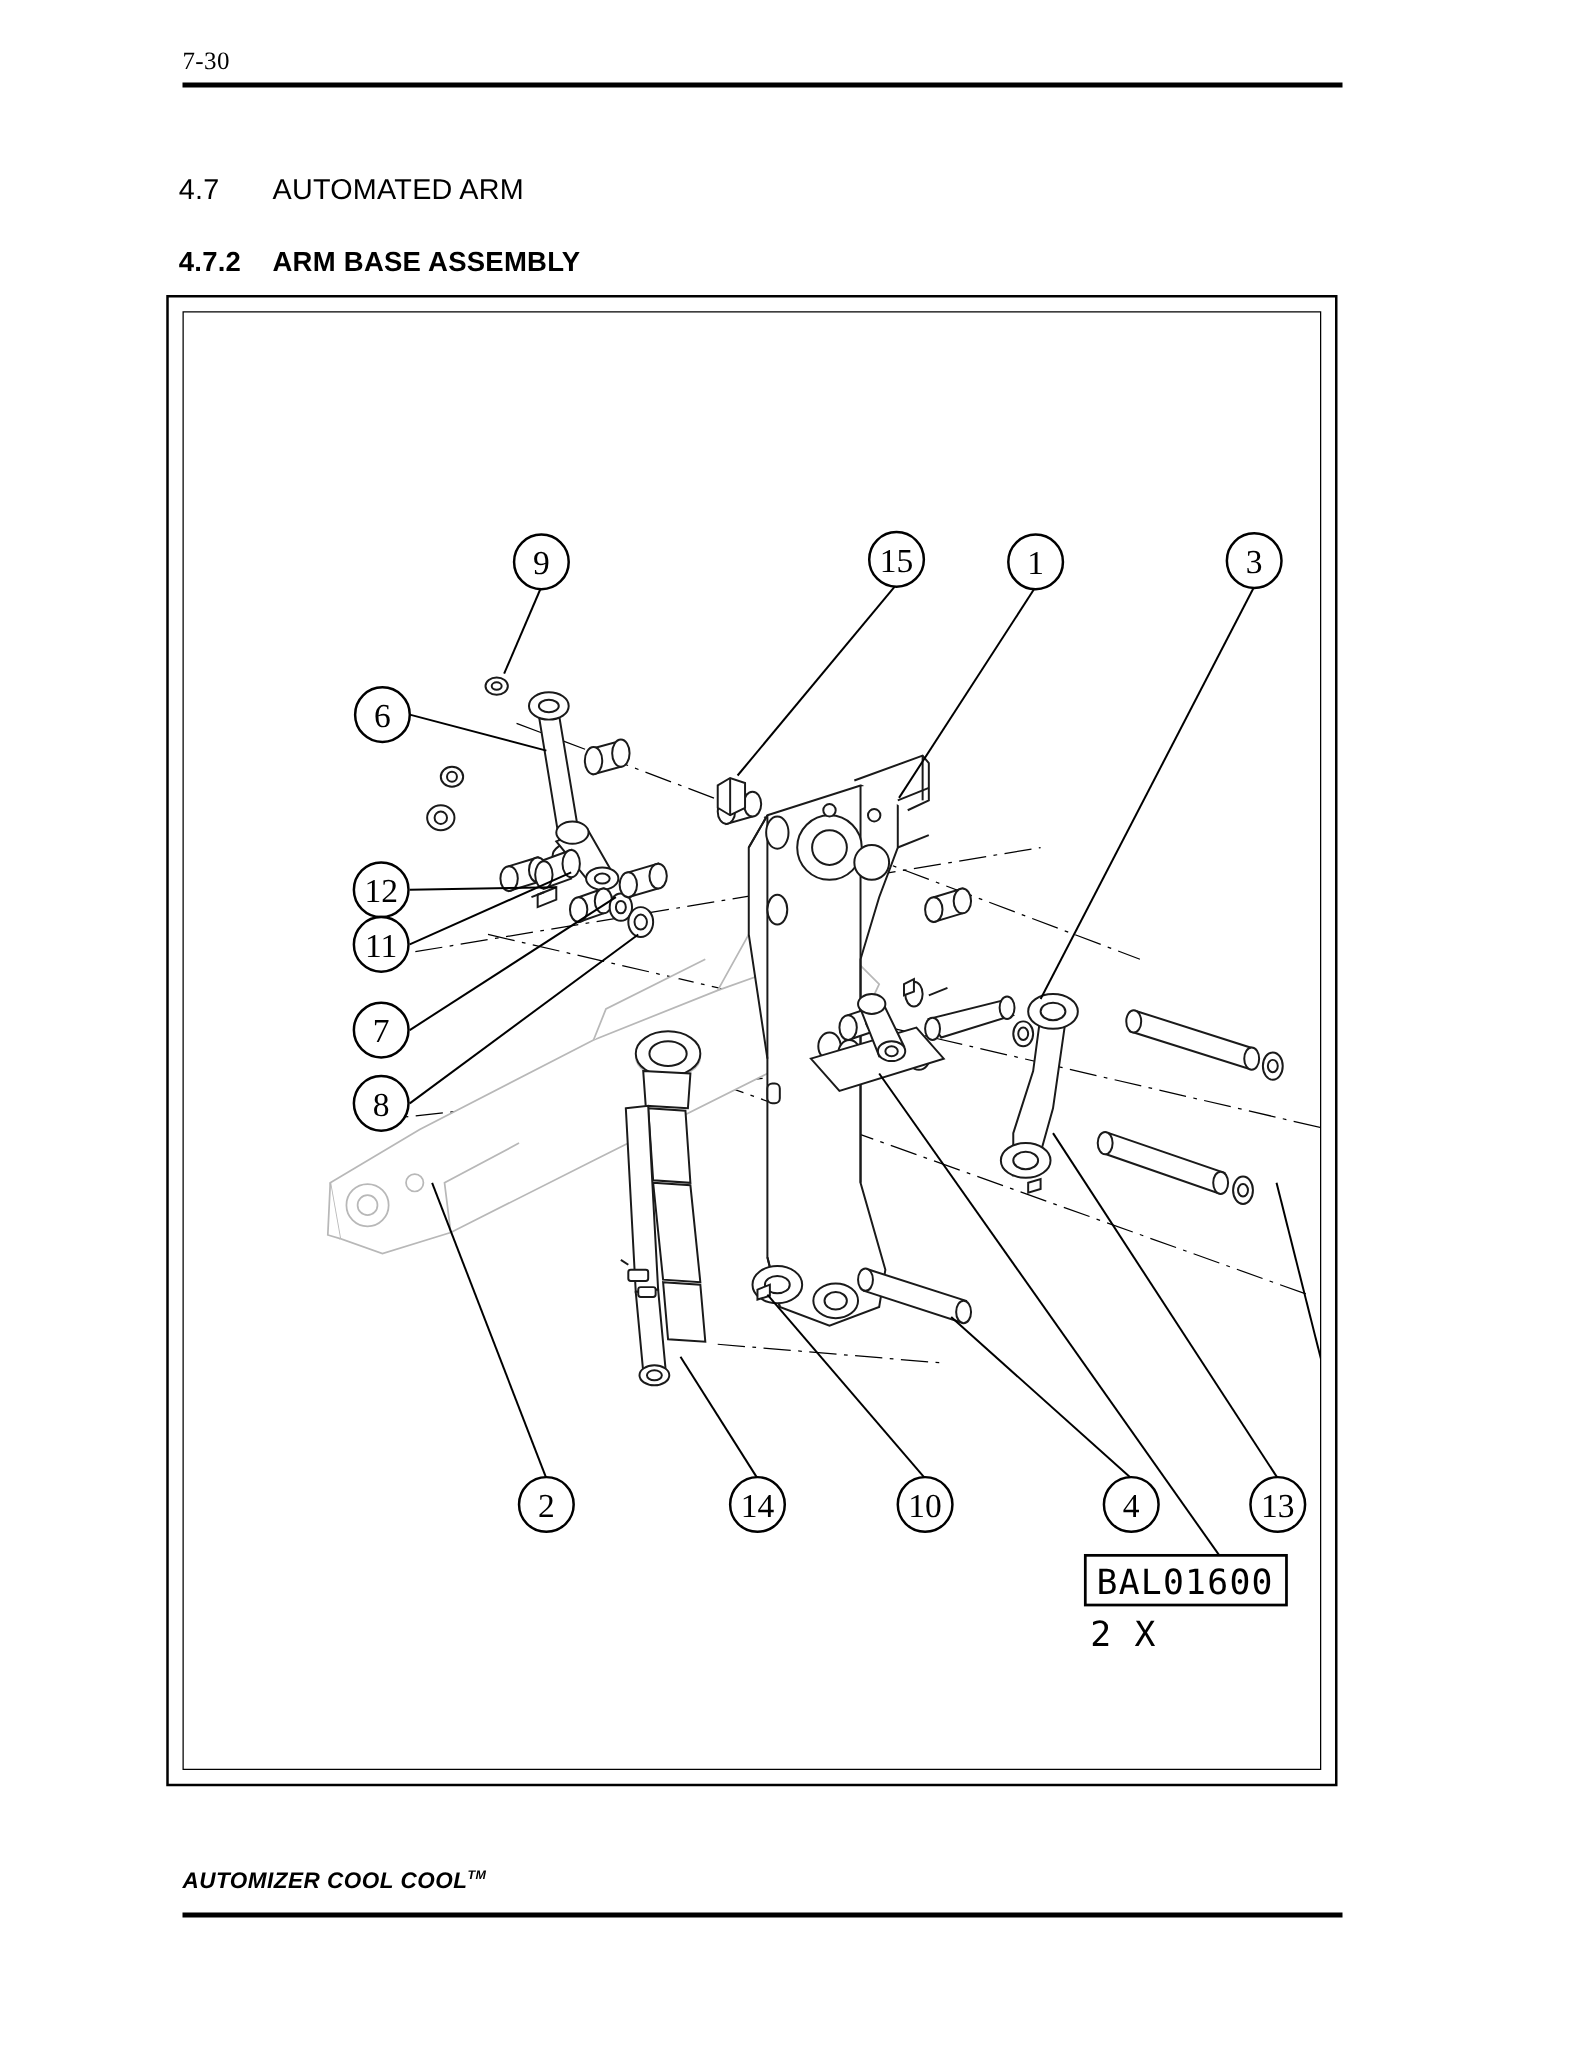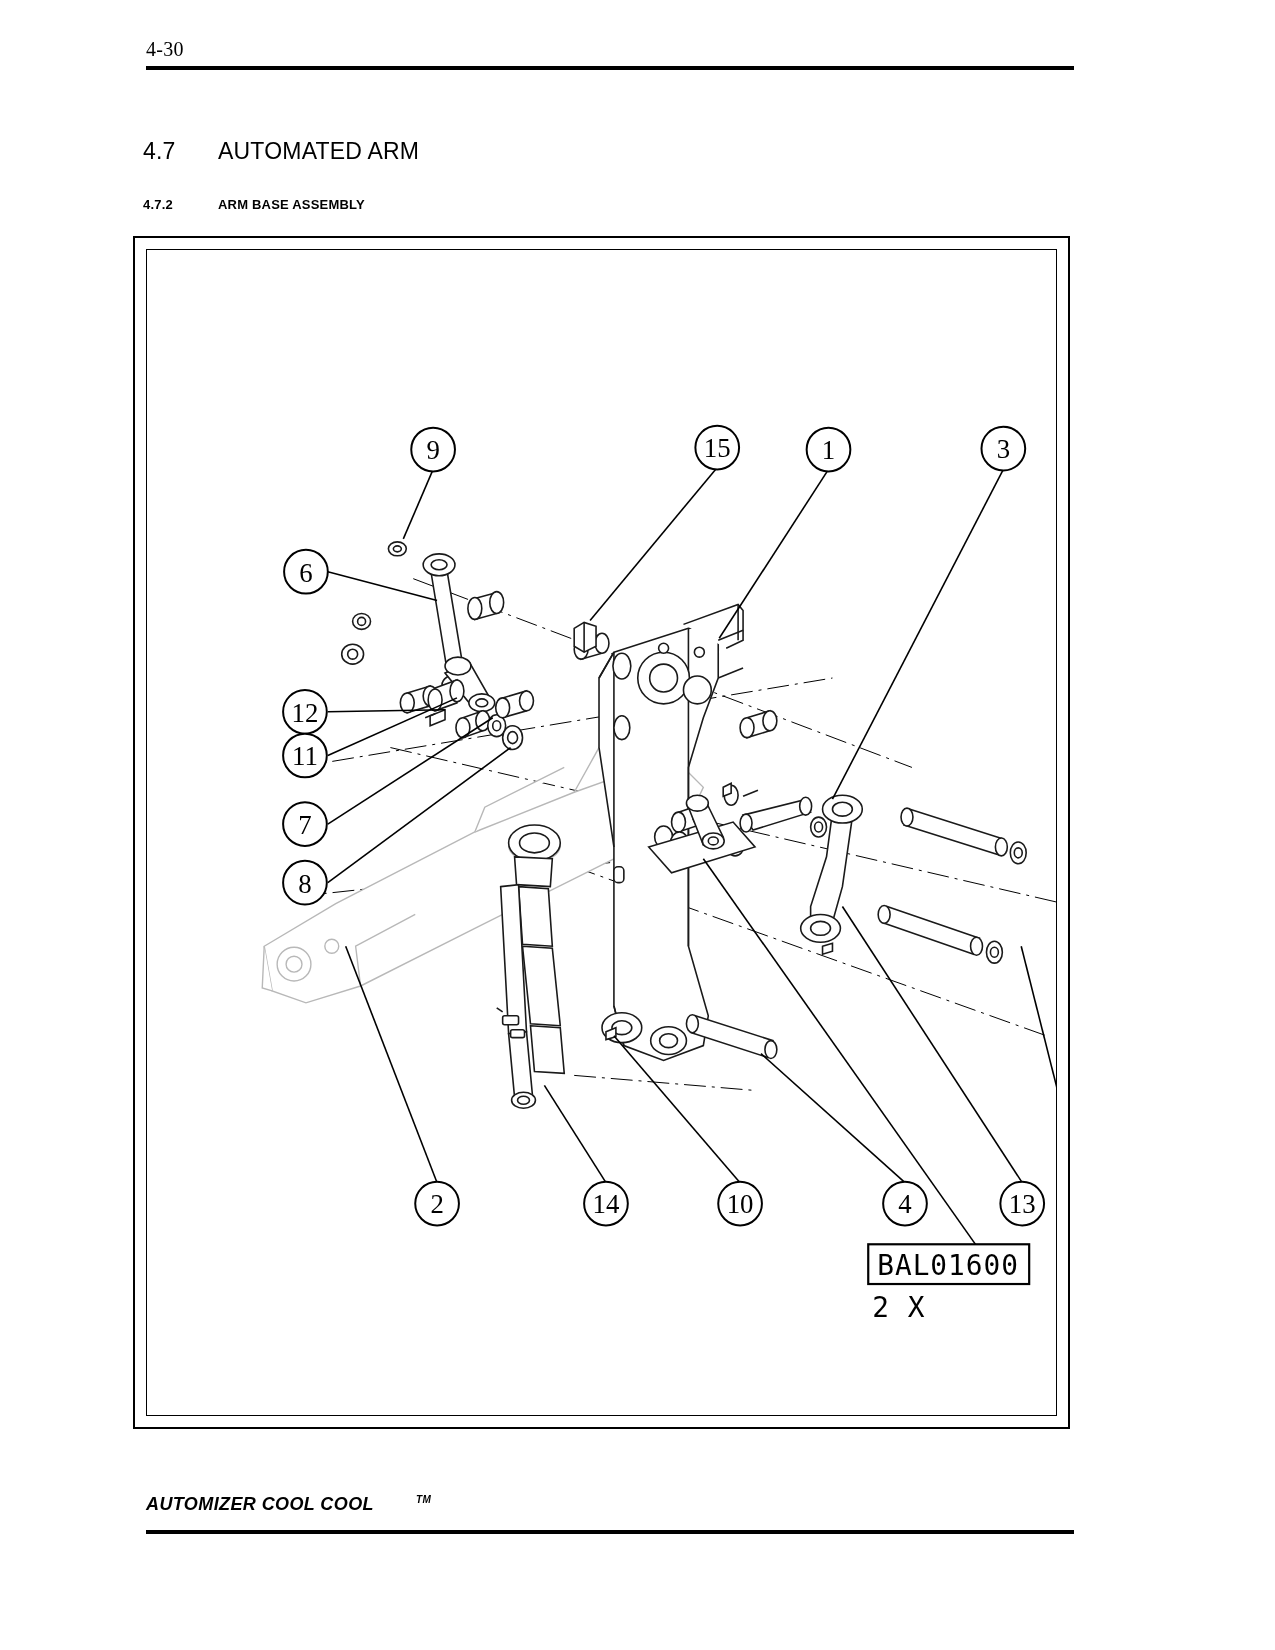--- a/index.html
+++ b/index.html
@@ -44,21 +44,21 @@
     font-size: 23px;
     font-weight: normal;
     letter-spacing: 0.2px;
   }
   .section-title .num { display: inline-block; width: 75px; }
 
   .sub-title {
     position: absolute;
     left: 143px;
     top: 197px;
-    font-size: 13px;
+    font-size: 22px;
     font-weight: bold;
     letter-spacing: 0.2px;
   }
   .sub-title .num { display: inline-block; width: 75px; }
 
   
   .figure-frame {
     position: absolute;
     left: 133px;
     top: 236px;
@@ -102,21 +102,20 @@
     font-size: 18px;
     font-style: italic;
     font-weight: bold;
     letter-spacing: 0.4px;
   }
   .footer-text sup {
     font-size: 10px;
     vertical-align: super;
     font-style: italic;
     font-weight: bold;
-    margin-left: 42px;
   }
 
   
   .callout-circle { fill: #ffffff; stroke: #000000; stroke-width: 2; }
   .callout-text {
     font-family: "Liberation Serif", serif;
     font-size: 27px;
     text-anchor: middle;
     fill: #000;
   }
@@ -135,21 +134,21 @@
     font-size: 28px;
     fill: #000;
     letter-spacing: 1px;
   }
 </style>
 </head>
 <body>
 
 <div class="page">
 
-  <div class="page-number">4-30</div>
+  <div class="page-number">7-30</div>
   <div class="header-rule"></div>
 
   <div class="section-title">
     <span class="num">4.7</span><span>AUTOMATED ARM</span>
   </div>
 
   <div class="sub-title">
     <span class="num">4.7.2</span><span>ARM BASE ASSEMBLY</span>
   </div>
 

